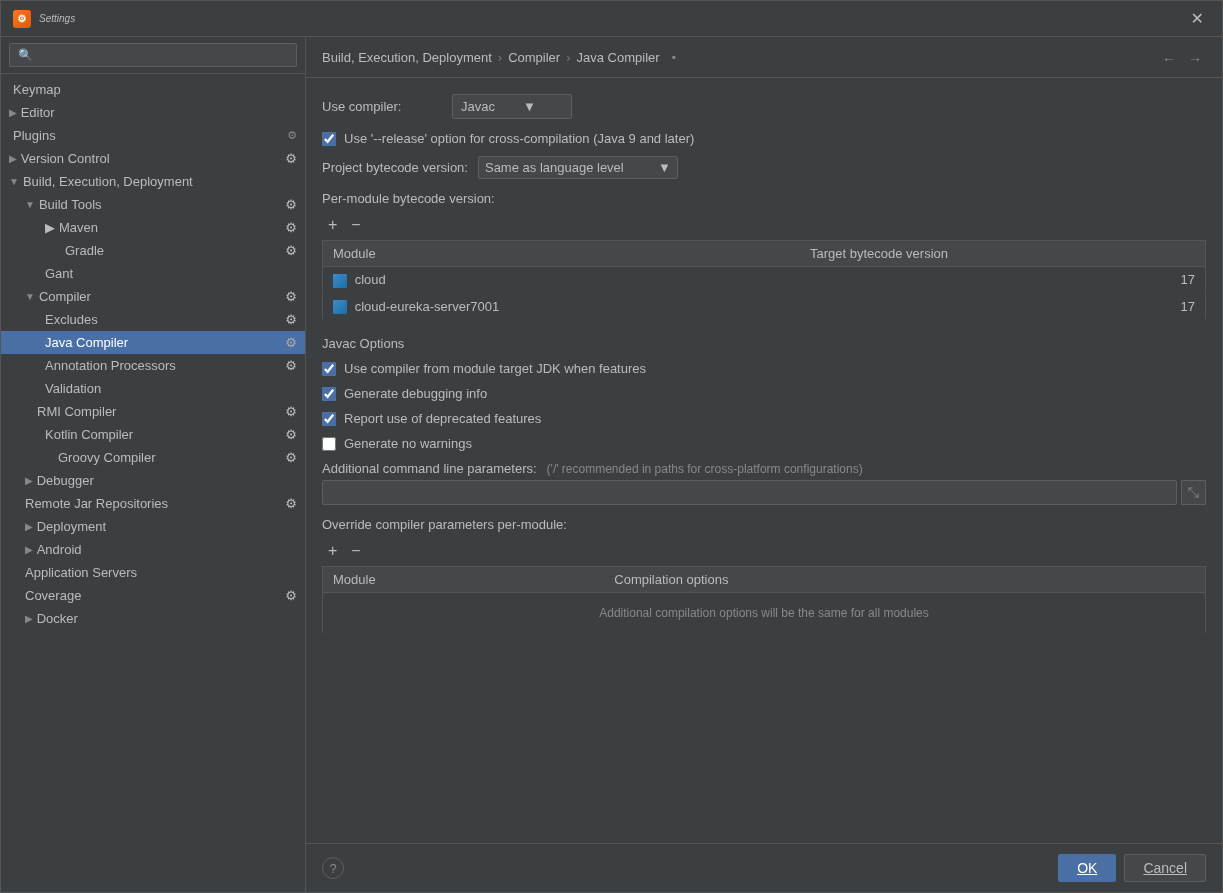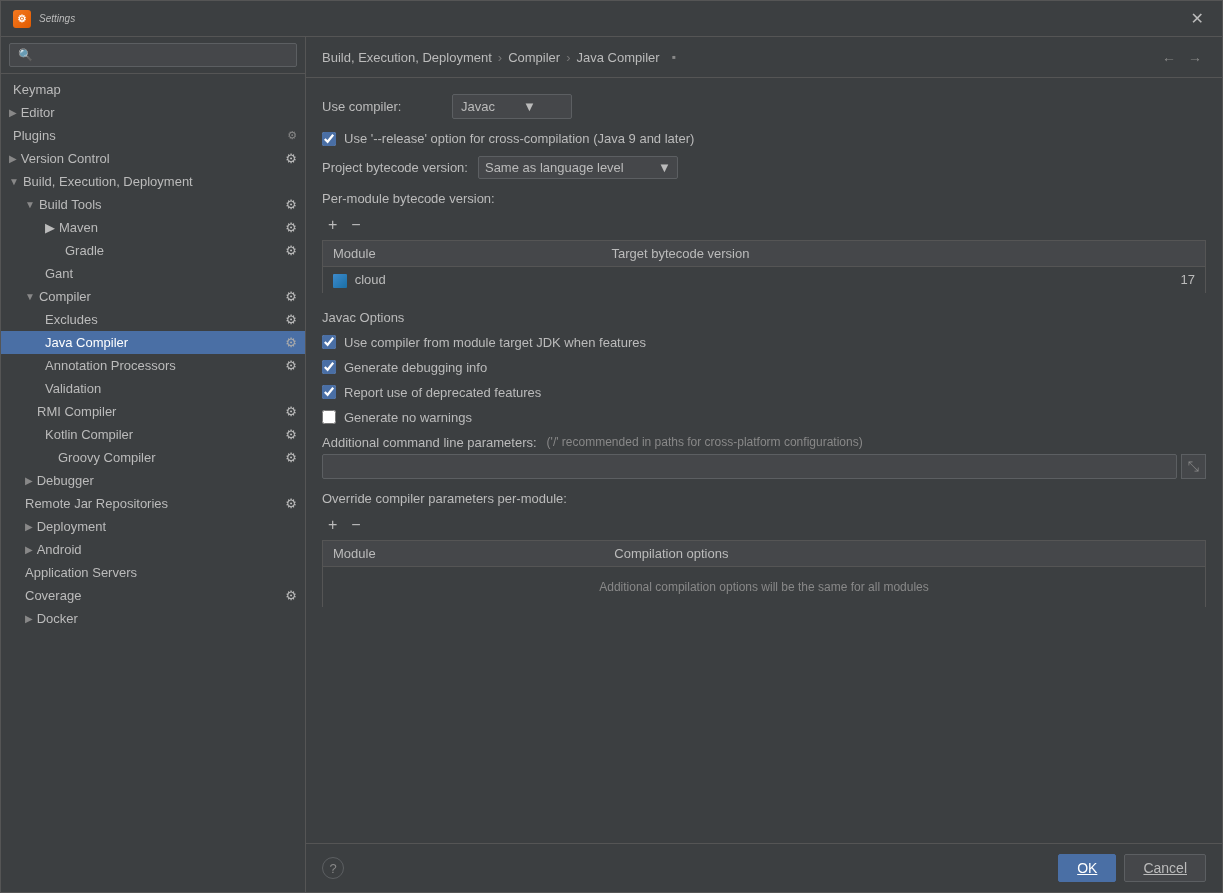--- a/index.html
+++ b/index.html
@@ -315,20 +315,27 @@
             </tr>
           </thead>
           <tbody>
             <tr>
               <td>
                 <span class="module-icon"></span>
                 <span>cloud</span>
               </td>
               <td class="col-right">17</td>
             </tr>
+            <tr>
+              <td>
+                <span class="module-icon"></span>
+                <span>cloud-eureka-server7001</span>
+              </td>
+              <td class="col-right">17</td>
+            </tr>
           </tbody>
         </table>
 
         <div class="section-title">Javac Options</div>
 
         <div class="checkbox-row">
           <input type="checkbox" id="jOpt0" checked="" style="">
           <label class="checkbox-label" for="jOpt0">Use compiler from module target JDK when features</label>
         </div>
         <div class="checkbox-row">

